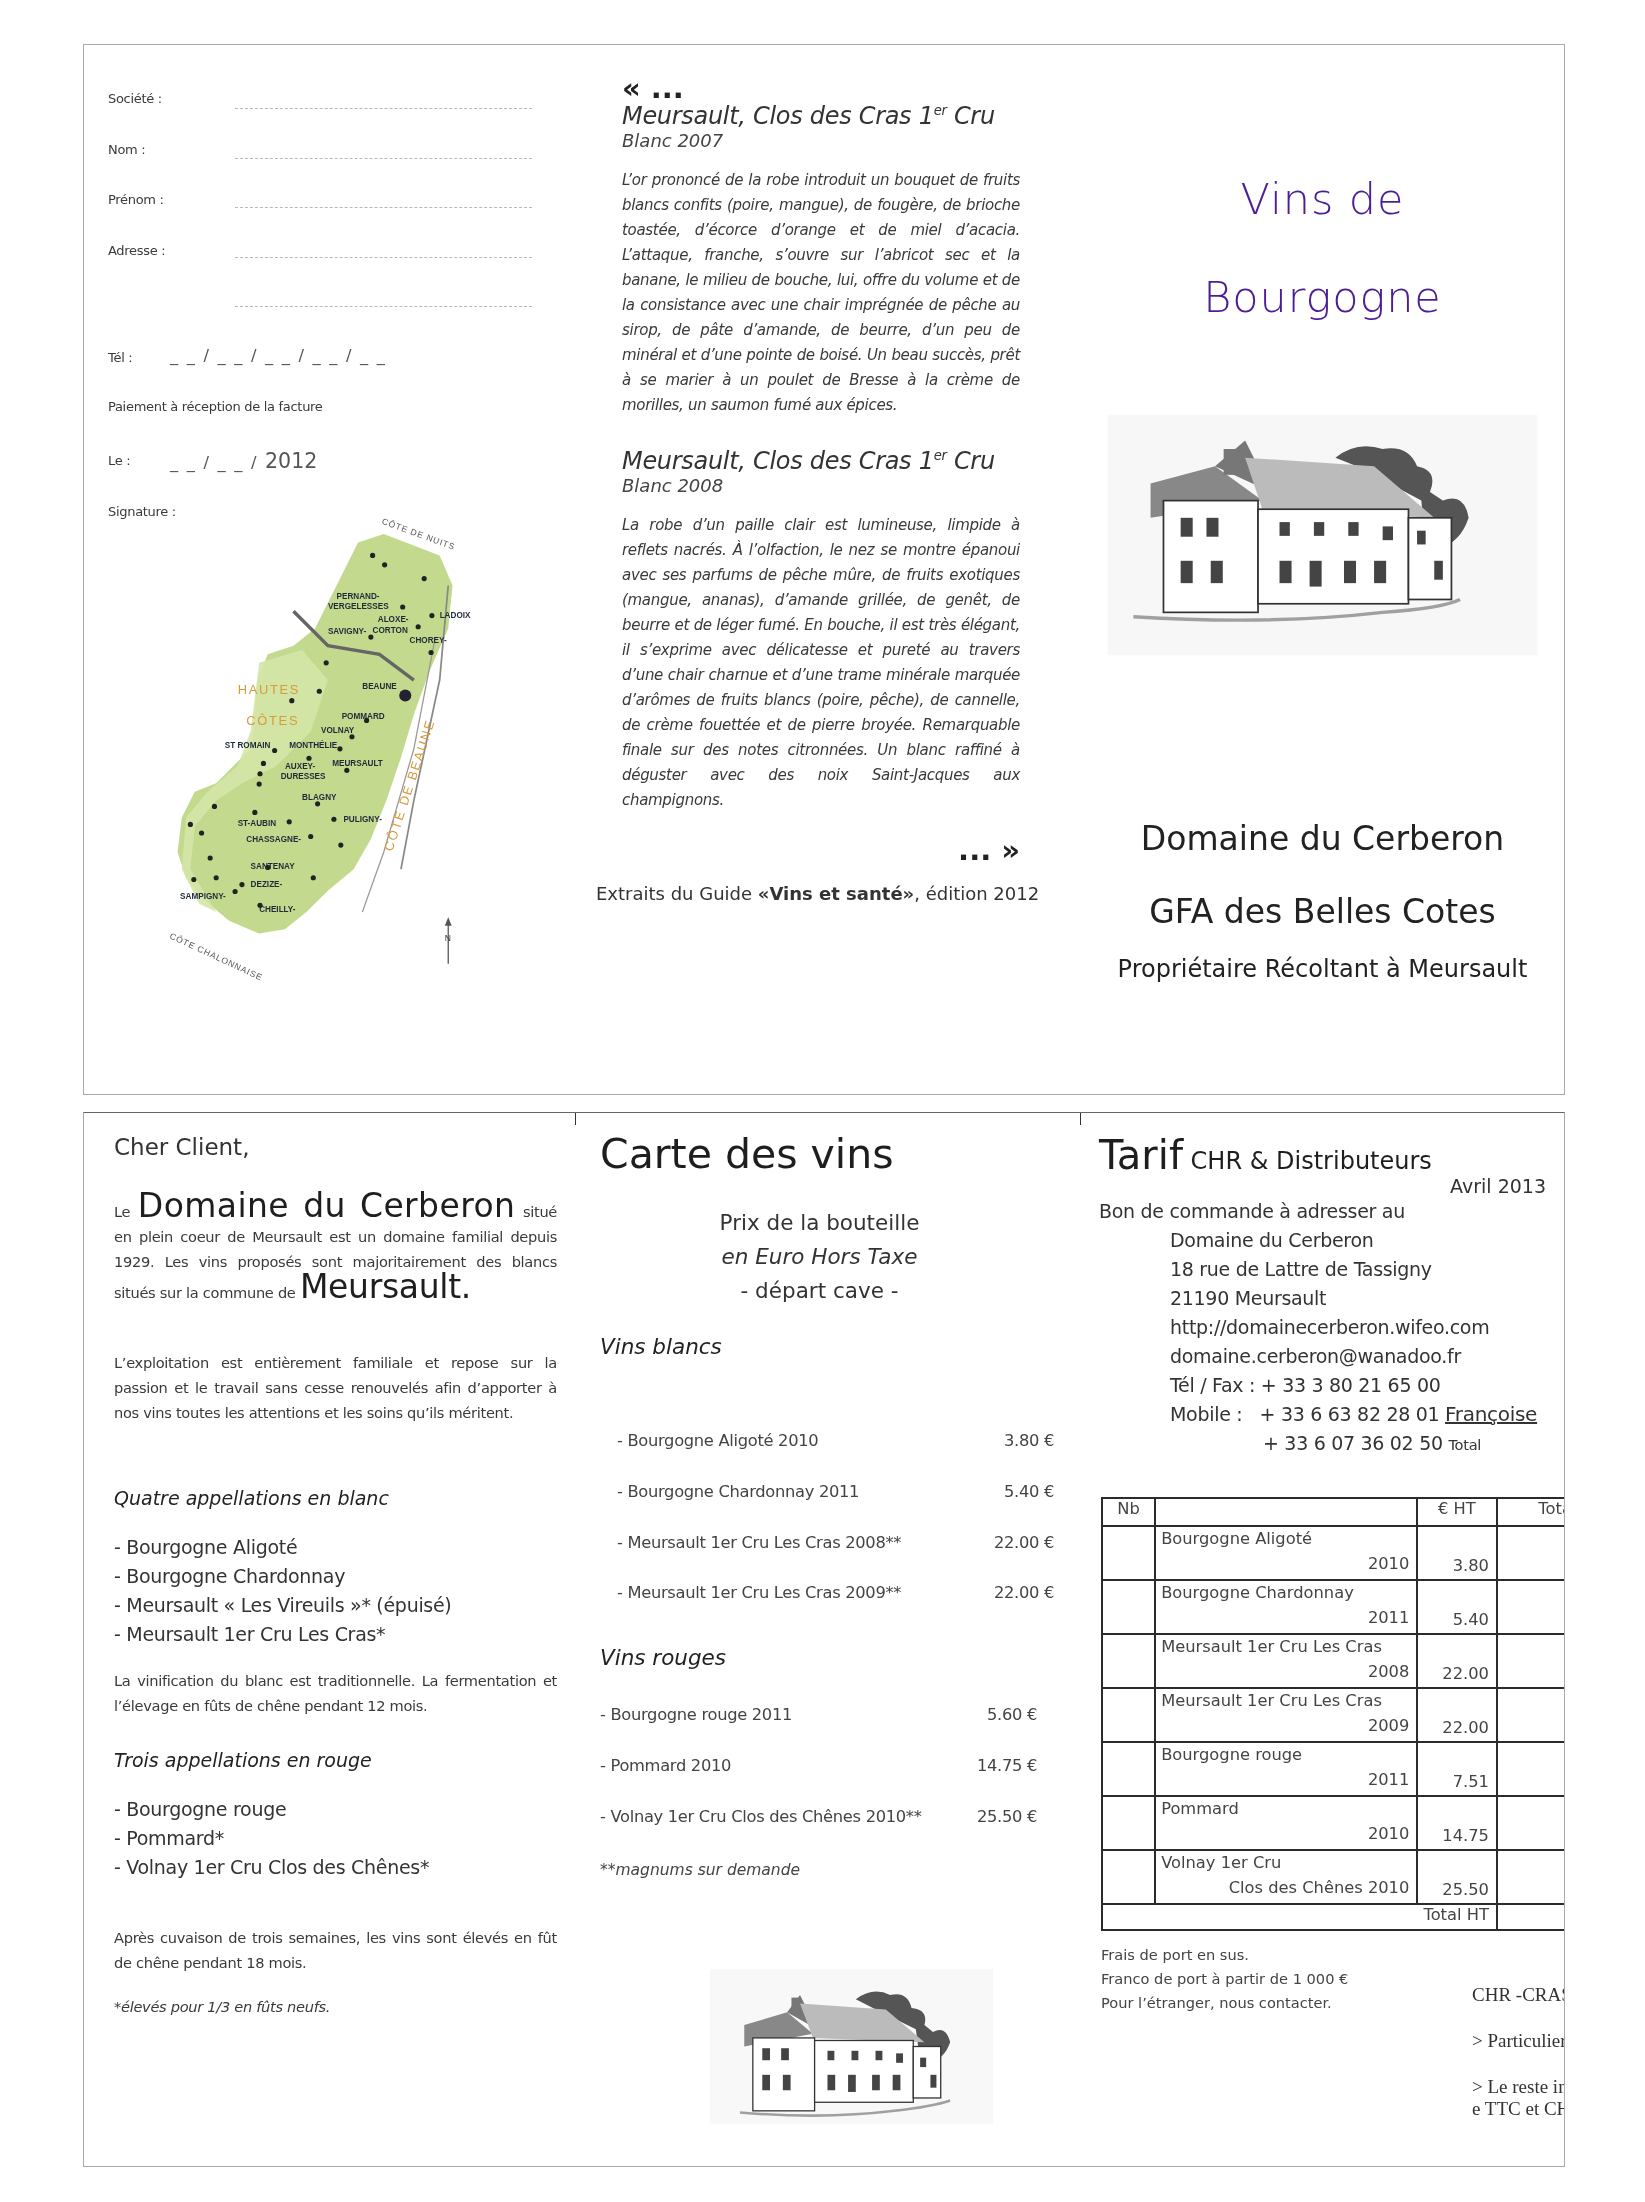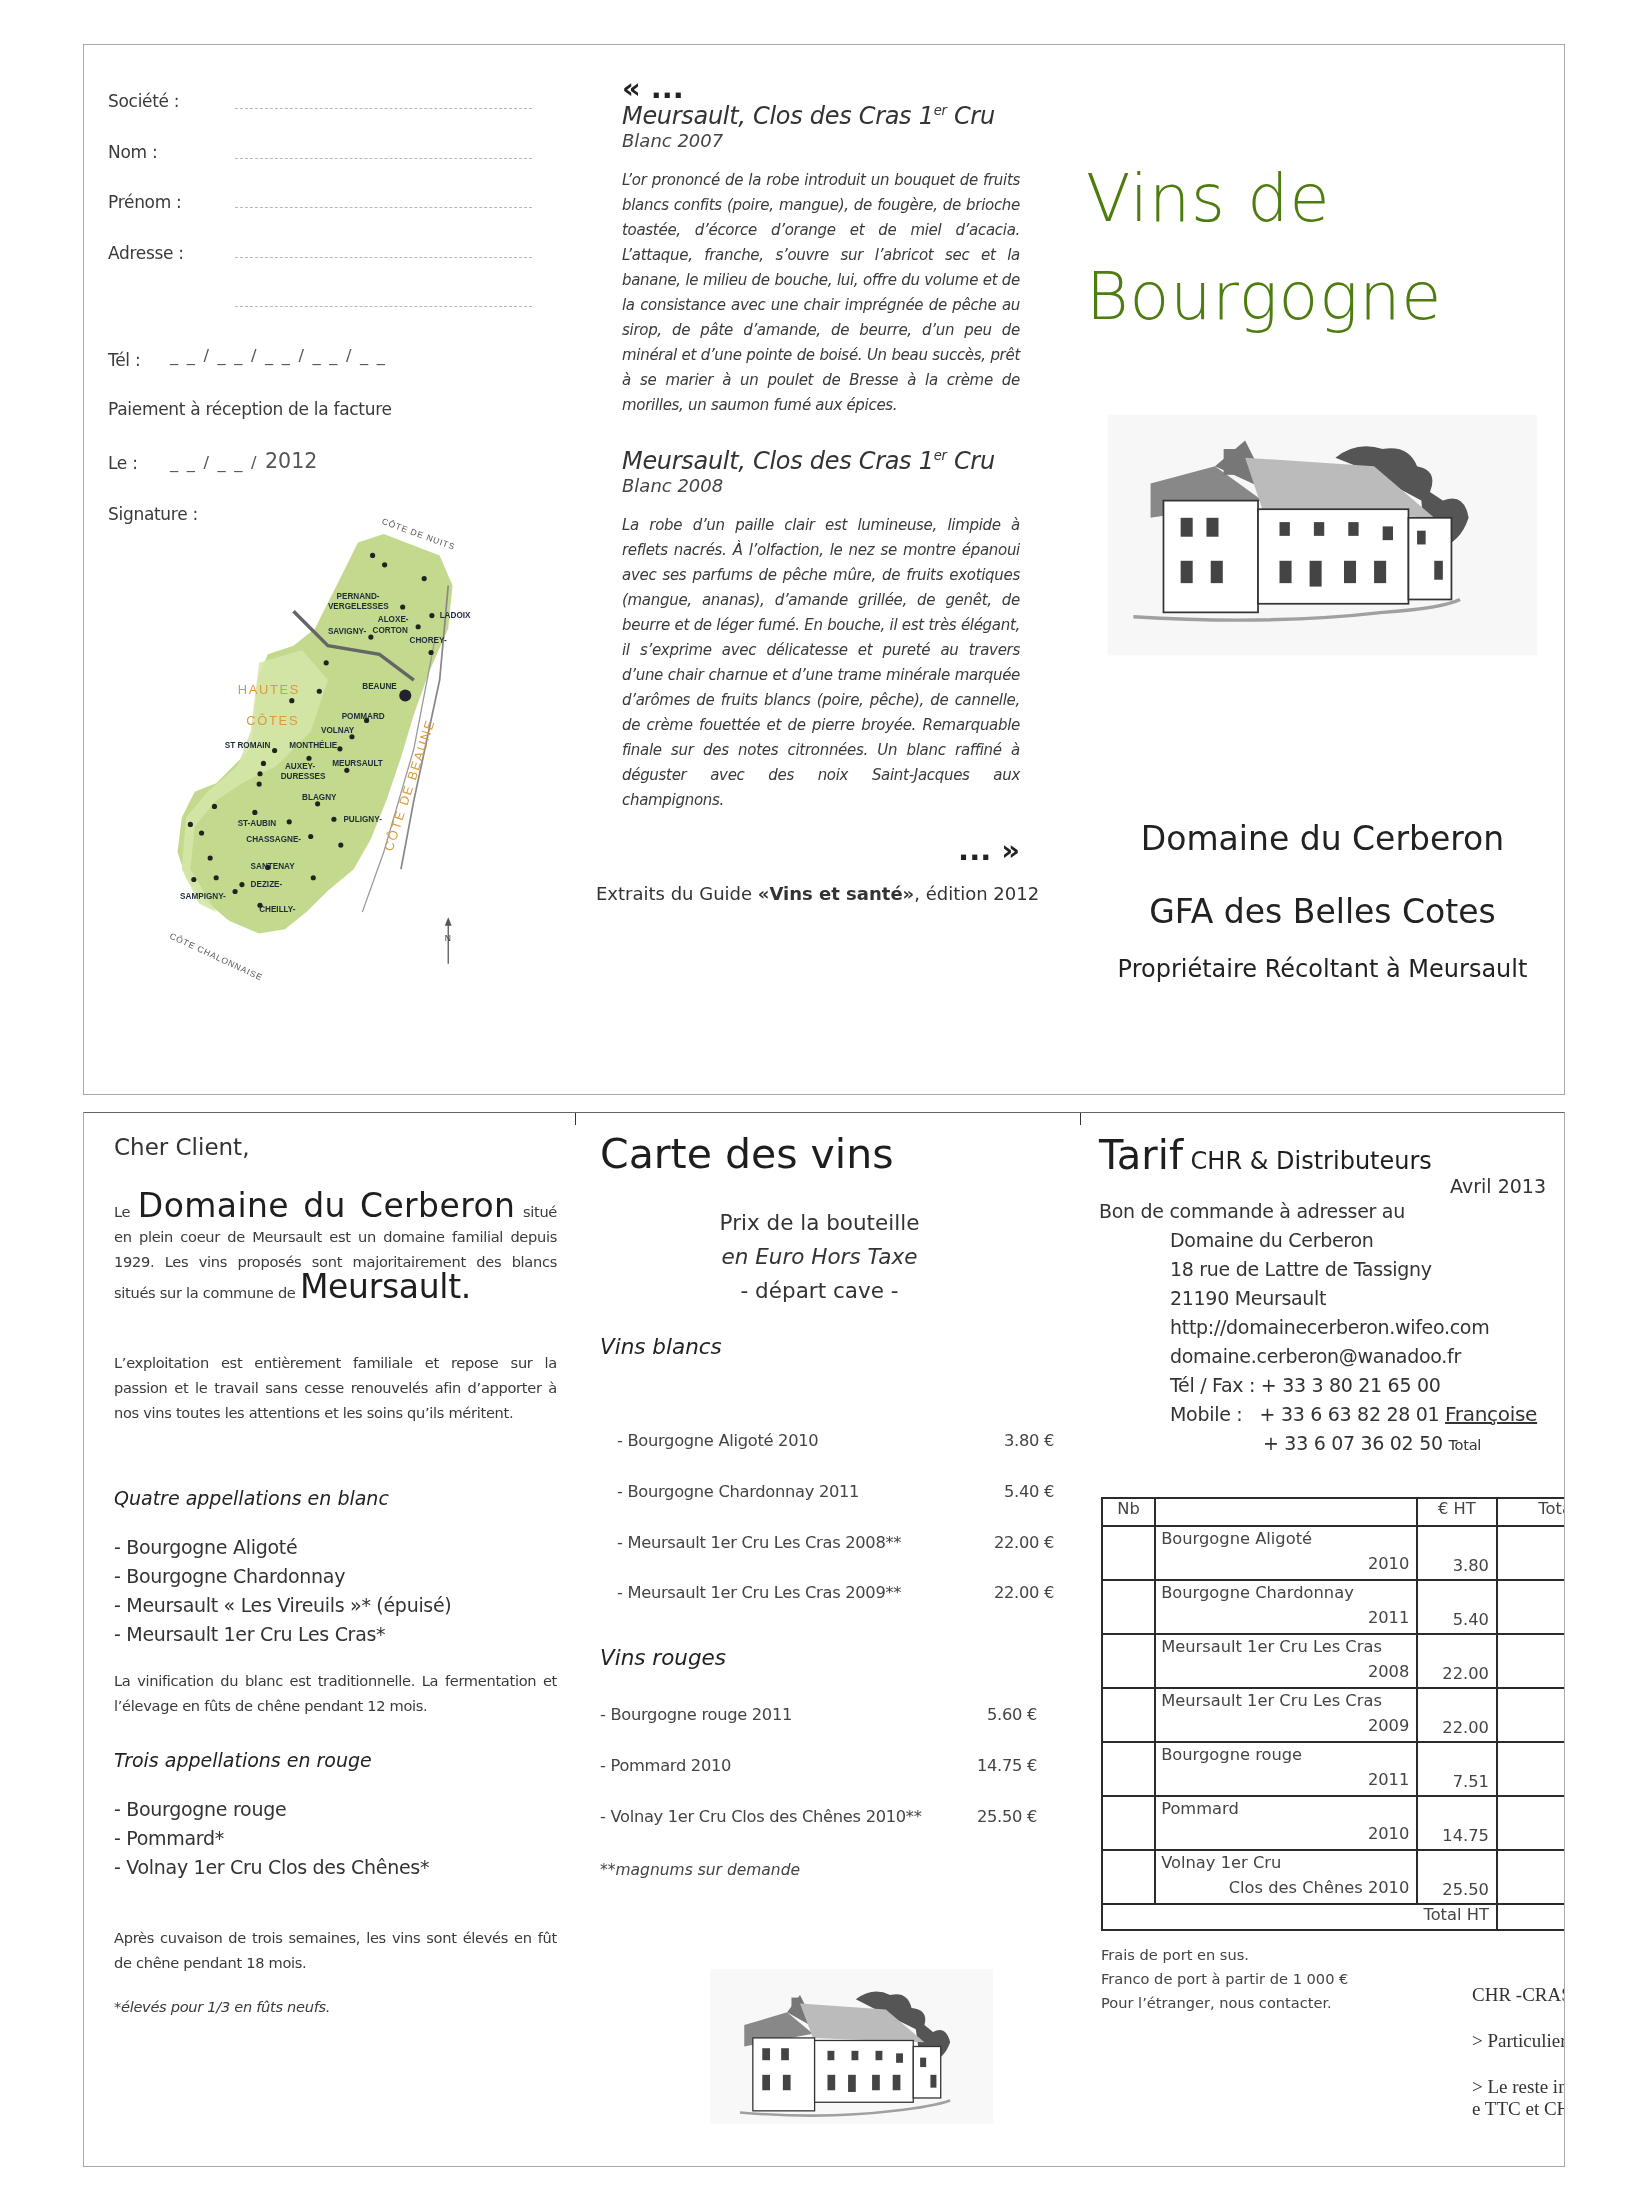--- a/index.html
+++ b/index.html
@@ -5,33 +5,33 @@
   * { box-sizing: border-box; margin: 0; padding: 0; }
   html, body { width: 1646px; height: 2203px; background: #ffffff; overflow: hidden; }
   body { position: relative; font-family: "DejaVu Sans", sans-serif; color: #2a2a2a; }
   .page { position: absolute; border: 1.7px solid #a9a9a9; background: #fff; overflow: hidden; }
   #page-top { left: 83px; top: 44px; width: 1482px; height: 1051px; }
   #page-bottom { left: 83px; top: 1112px; width: 1482px; height: 1055px; border-top: 1.7px solid #666; }
   .abs { position: absolute; }
   .it { font-style: italic; }
 
   
-  .form-row { position: absolute; left: 24px; font-size: 17px; color: #3a3a3a; letter-spacing: -0.3px; }
+  .form-row { position: absolute; left: 24px; font-size: 13px; color: #3a3a3a; letter-spacing: -0.3px; }
   .dash-line { position: absolute; left: 151px; width: 297px; border-bottom: 1.7px dashed #b8b8b8; height: 1.7px; }
   .blank-seq { position: absolute; font-size: 19px; color: #555; letter-spacing: 1.7px; }
 
   
   .quote-mark { font-size: 29px; font-weight: bold; color: #222; }
   .wine-title { font-style: italic; font-size: 24px; color: #333; letter-spacing: -0.3px; }
   .wine-sub { font-style: italic; font-size: 18px; color: #444; }
   .wine-text { font-style: italic; font-size: 15px; line-height: 25px; text-align: justify; color: #3a3a3a; width: 398px; letter-spacing: -0.3px; }
   sup { font-size: 0.55em; vertical-align: super; line-height: 0; }
 
   
-  .cover-title { font-size: 65px; line-height: 98px; text-align: left; color: #4d7c0f; font-weight: 300; letter-spacing: 0.9px; }
+  .cover-title { font-size: 43px; line-height: 98px; text-align: center; color: #4c1d95; font-weight: 300; letter-spacing: 0.9px; }
   .cover-line { text-align: center; color: #222; }
 
   
   .col-sep { position: absolute; top: 0; width: 0.9px; height: 12px; background: #333; }
   .body-text { font-size: 14.6px; line-height: 25px; color: #3a3a3a; text-align: justify; letter-spacing: -0.3px; }
   .list-item { font-size: 19px; line-height: 29px; color: #333; letter-spacing: -0.3px; }
   .section-h { font-style: italic; font-size: 19px; color: #222; }
 
   .price-row { position: absolute; left: 0; width: 437px; font-size: 16.3px; color: #444; letter-spacing: -0.3px; }
   .price-row .lbl { position: absolute; left: 0; }

